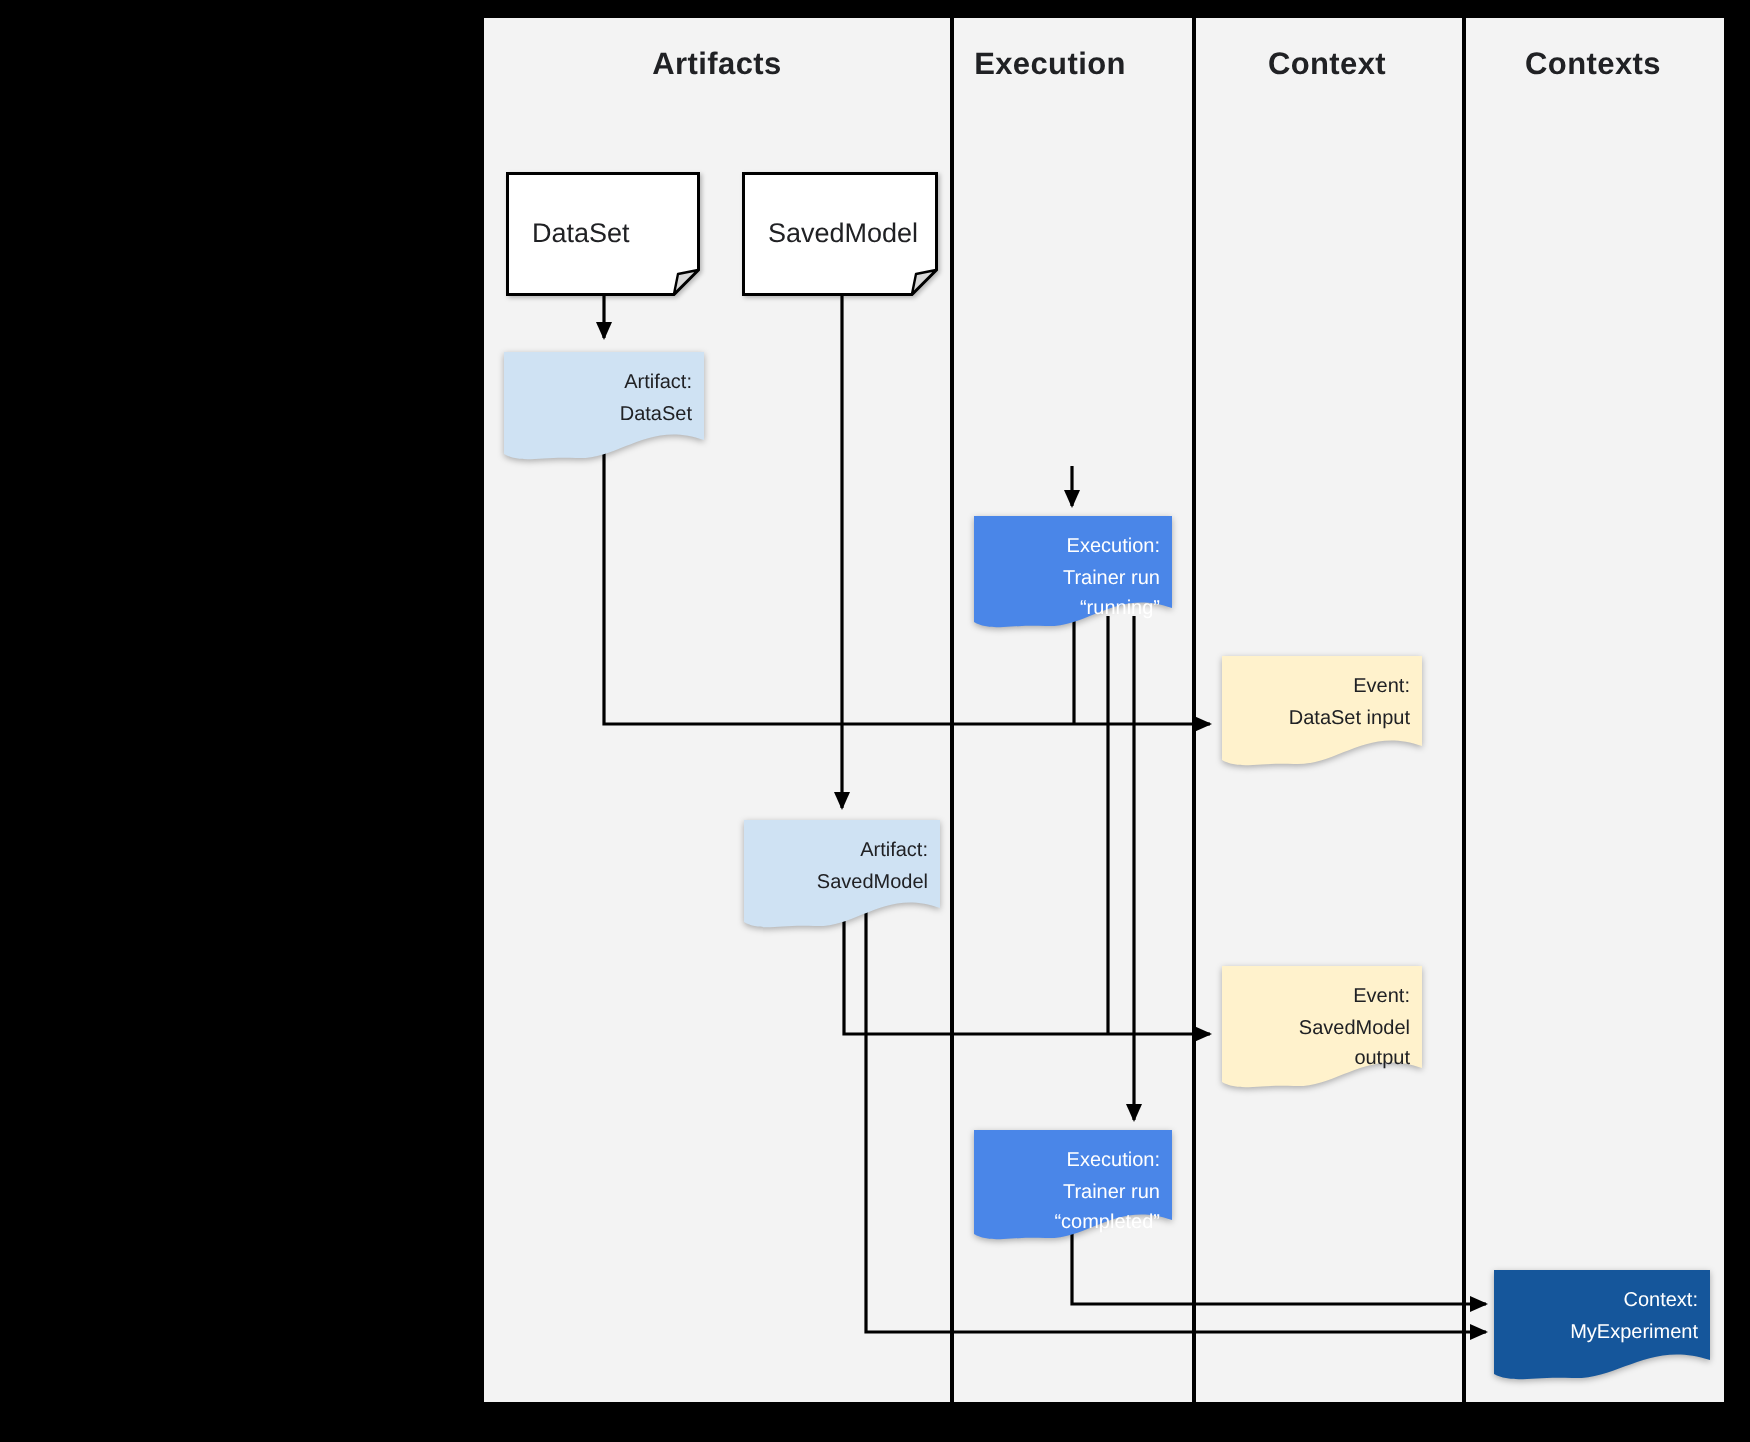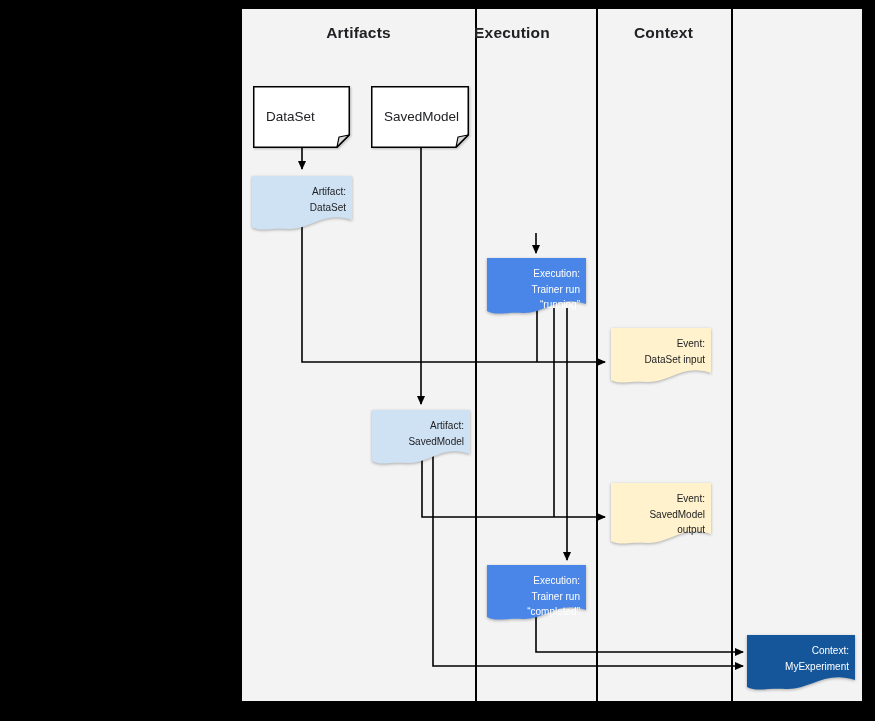--- a/index.html
+++ b/index.html
@@ -52,22 +52,23 @@
 </head>
 <body>
 
 <div class="stage">
 
   <div class="canvas">
     <div class="col-line" style="left:233px"></div>
     <div class="col-line" style="left:354px"></div>
     <div class="col-line" style="left:489px"></div>
     <div class="col-header" style="left:0;width:233px">Artifacts</div>
-    <div class="col-header" style="left:220px;width:100px">Execution</div>
+    <div class="col-header" style="left:233px;width:100px">Execution</div>
     <div class="col-header" style="left:354px;width:135px">Context</div>
+    <div class="col-header" style="left:489px;width:131px">Contexts</div>
   </div>
 
   <svg class="wires" viewBox="0 0 875 721">
     <defs>
       <marker id="arrow" markerWidth="10" markerHeight="9" refX="8" refY="4" orient="auto" markerUnits="userSpaceOnUse">
         <path class="arrowhead" d="M0,0 L9,4 L0,8 Z"></path>
       </marker>
     </defs>
     <path d="M302,148 L302,169" marker-end="url(#arrow)"></path>
     <path d="M421,148 L421,404" marker-end="url(#arrow)"></path>

